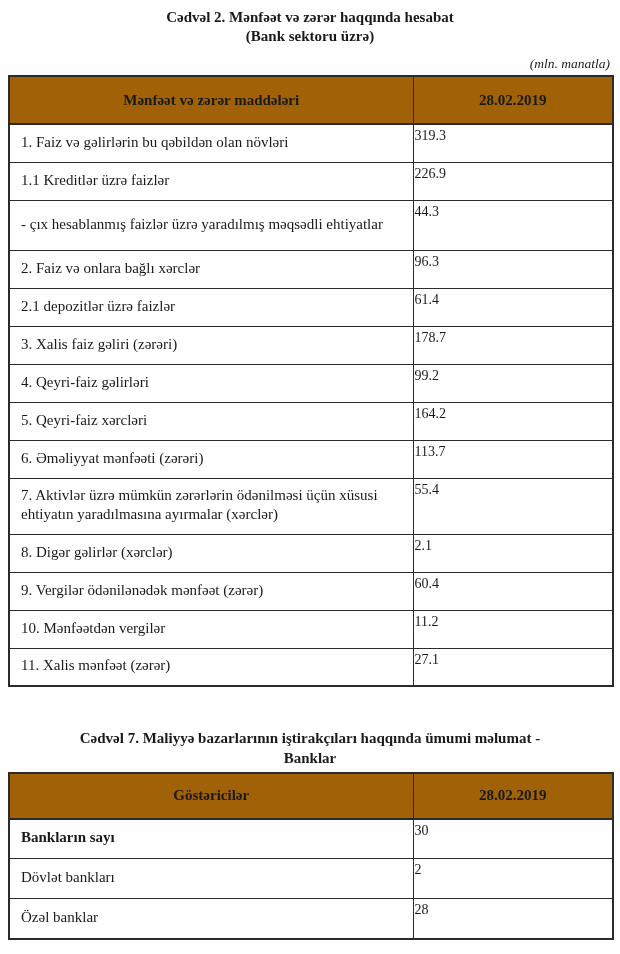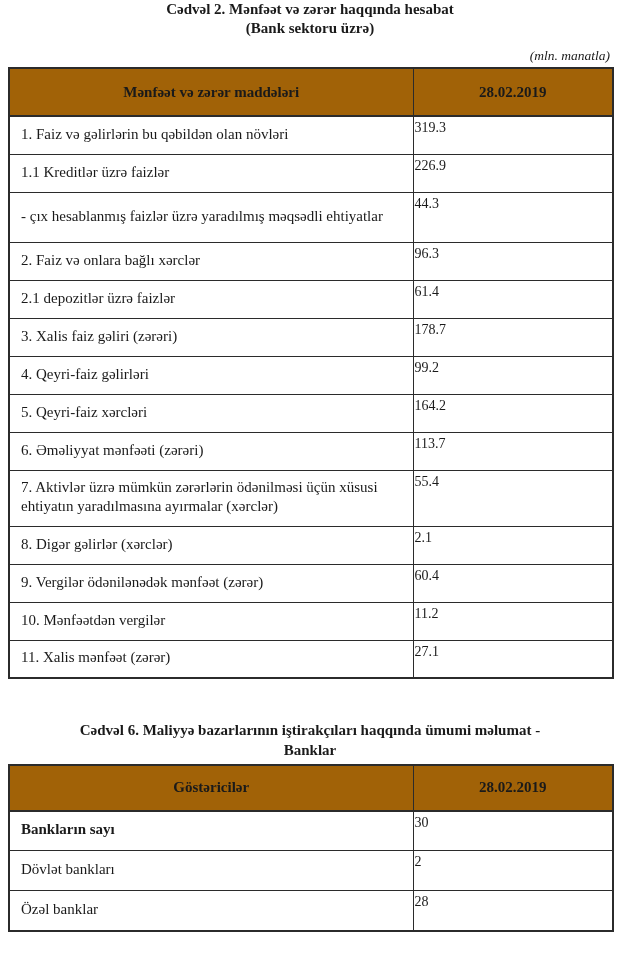--- a/index.html
+++ b/index.html
@@ -10,21 +10,21 @@
     color: #1a1a1a;
     overflow: hidden;
   }
   .page { width: 620px; height: 954px; overflow: hidden; position: relative; }
 
   .doc-title {
     text-align: center;
     font-weight: bold;
     font-size: 15px;
     line-height: 1.28;
-    padding-top: 0;
+    padding-top: 8px;
   }
   .doc-title.second { padding-top: 0; margin-top: 42px; }
 
   .unit-note {
     text-align: right;
     font-style: italic;
     font-size: 13.5px;
     margin: 10px 10px 3px 8px;
   }
 
@@ -147,21 +147,21 @@
         <td class="value">11.2</td>
       </tr>
       <tr class="h38">
         <td class="label">11. Xalis mənfəət (zərər)</td>
         <td class="value">27.1</td>
       </tr>
     </tbody>
   </table>
 
   <div class="doc-title second">
-    <div>Cədvəl 6. Maliyyə bazarlarının iştirakçıları haqqında ümumi məlumat -</div>
+    <div>Cədvəl 7. Maliyyə bazarlarının iştirakçıları haqqında ümumi məlumat -</div>
     <div>Banklar</div>
   </div>
 
   <table class="tbl t2-table">
     <colgroup>
         <col class="col-label">
         <col class="col-value">
       </colgroup>
     <thead>
       <tr class="h46">

